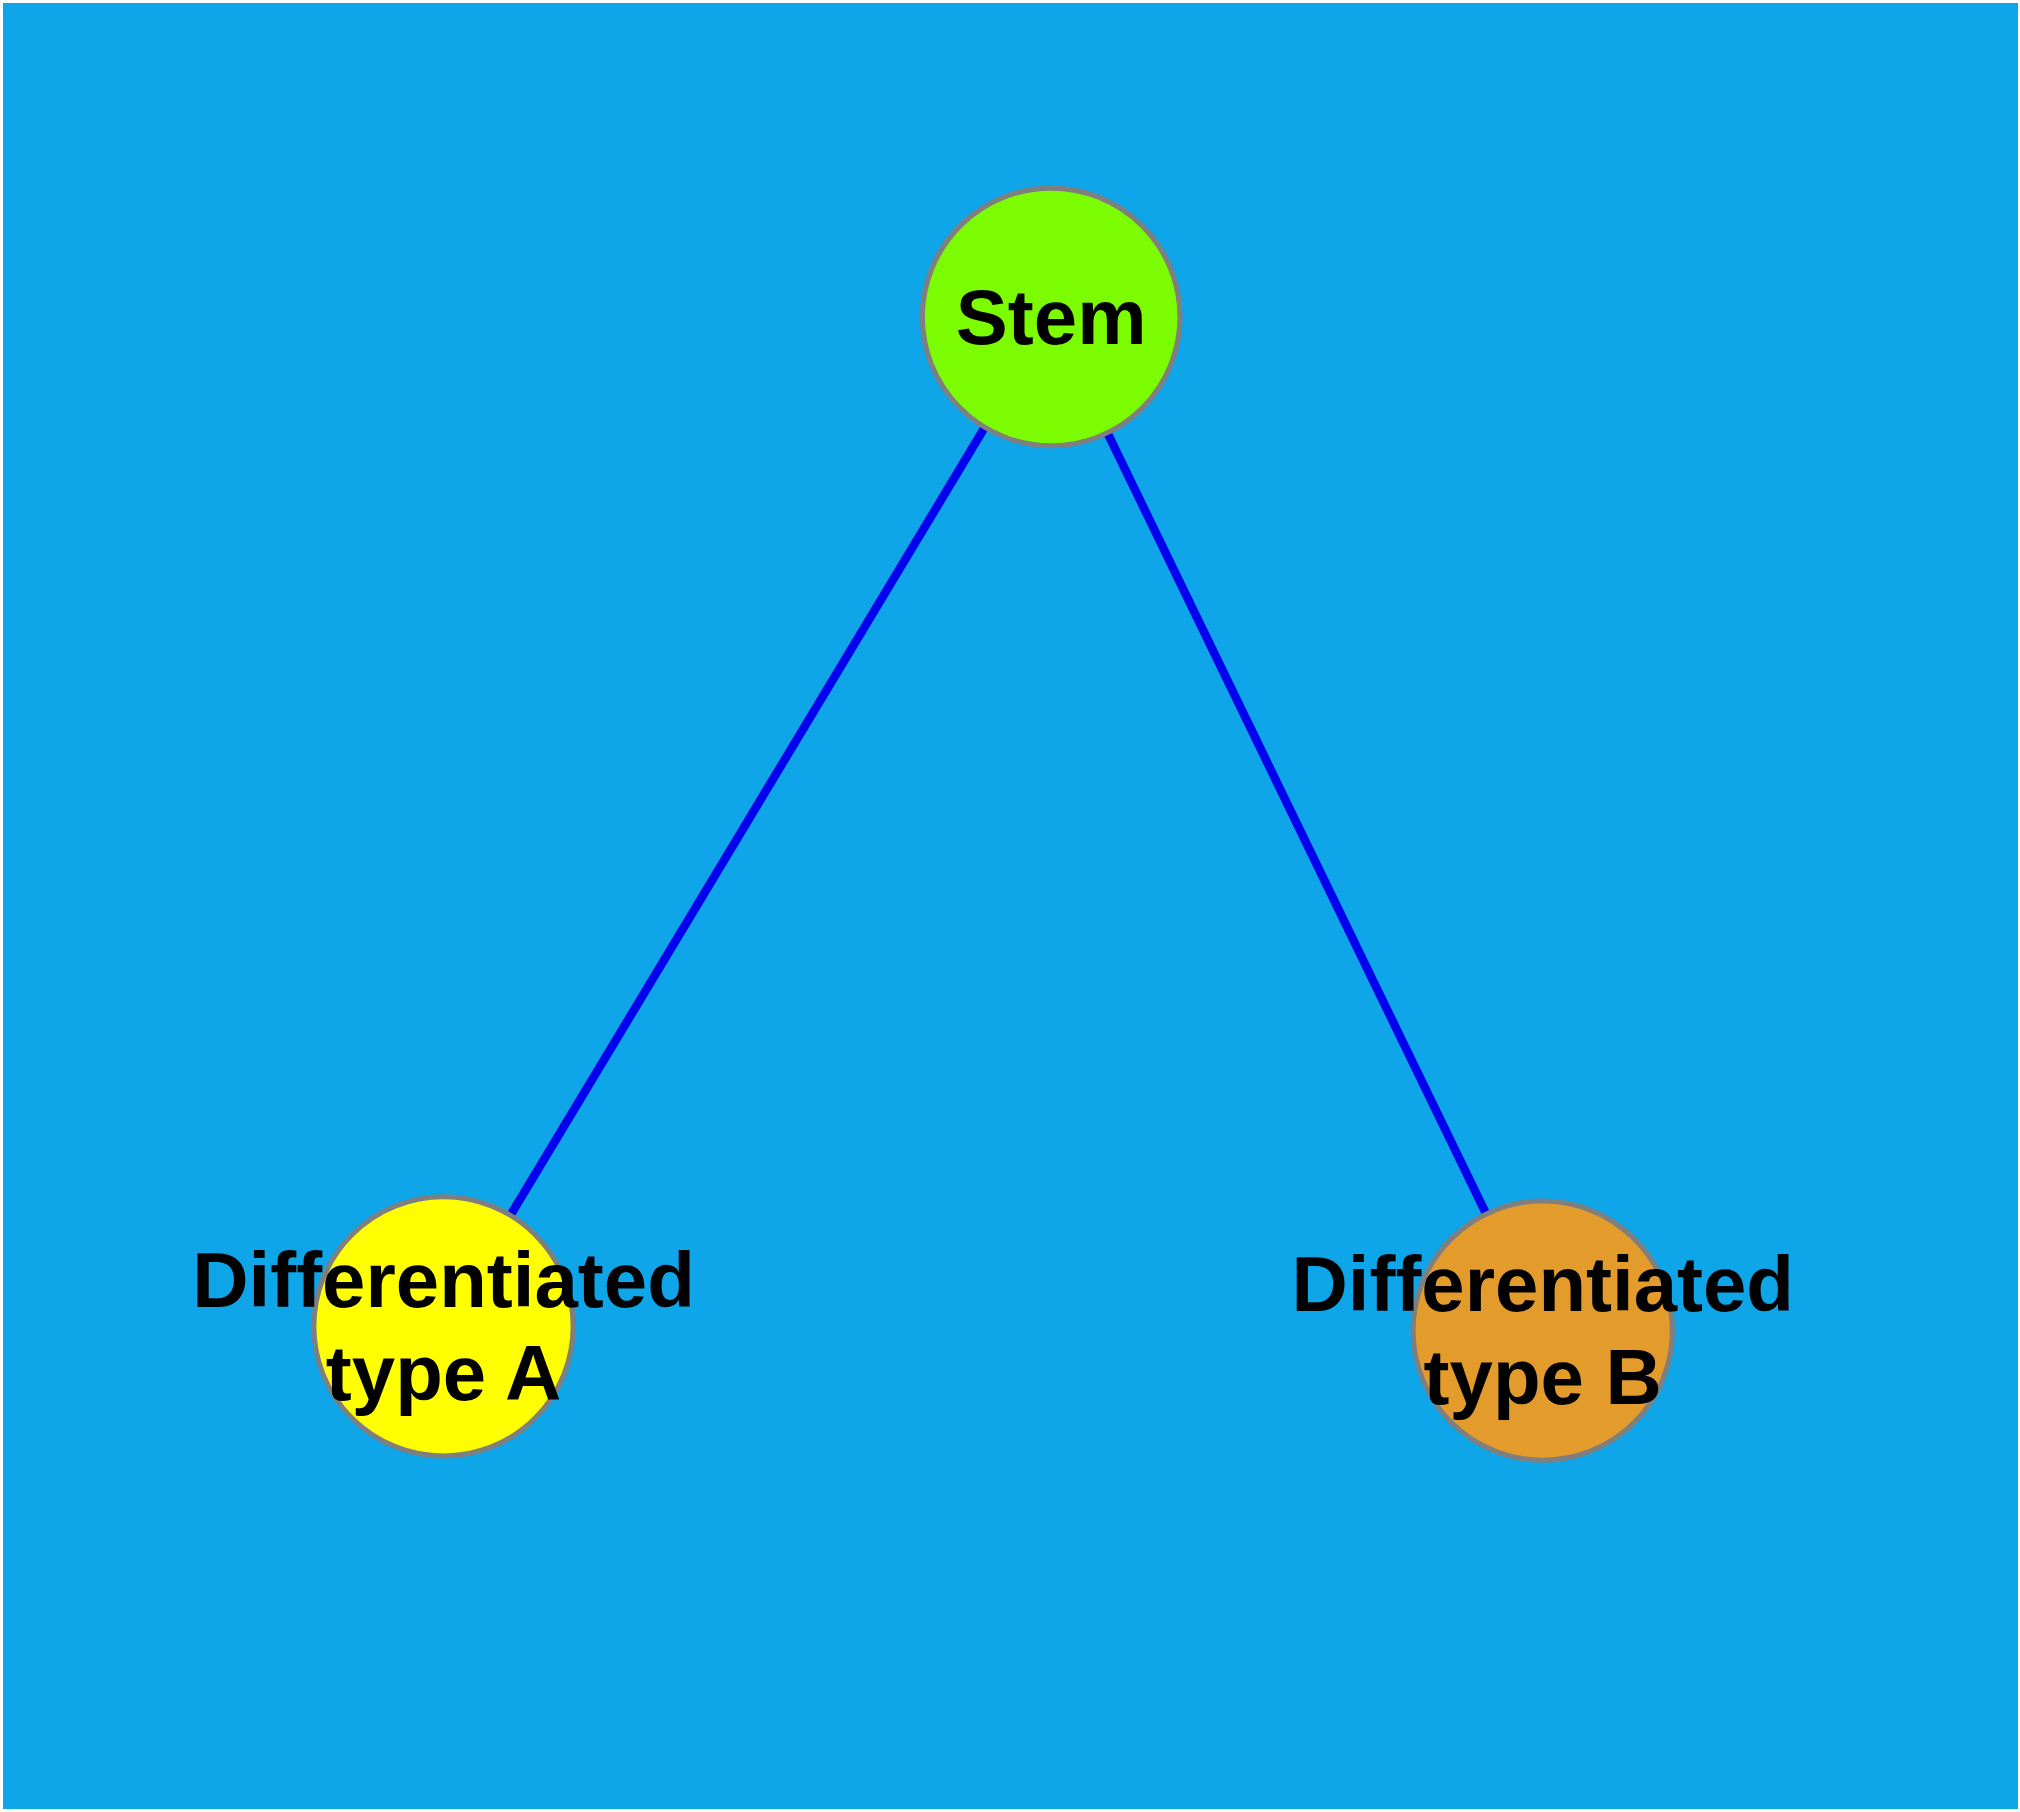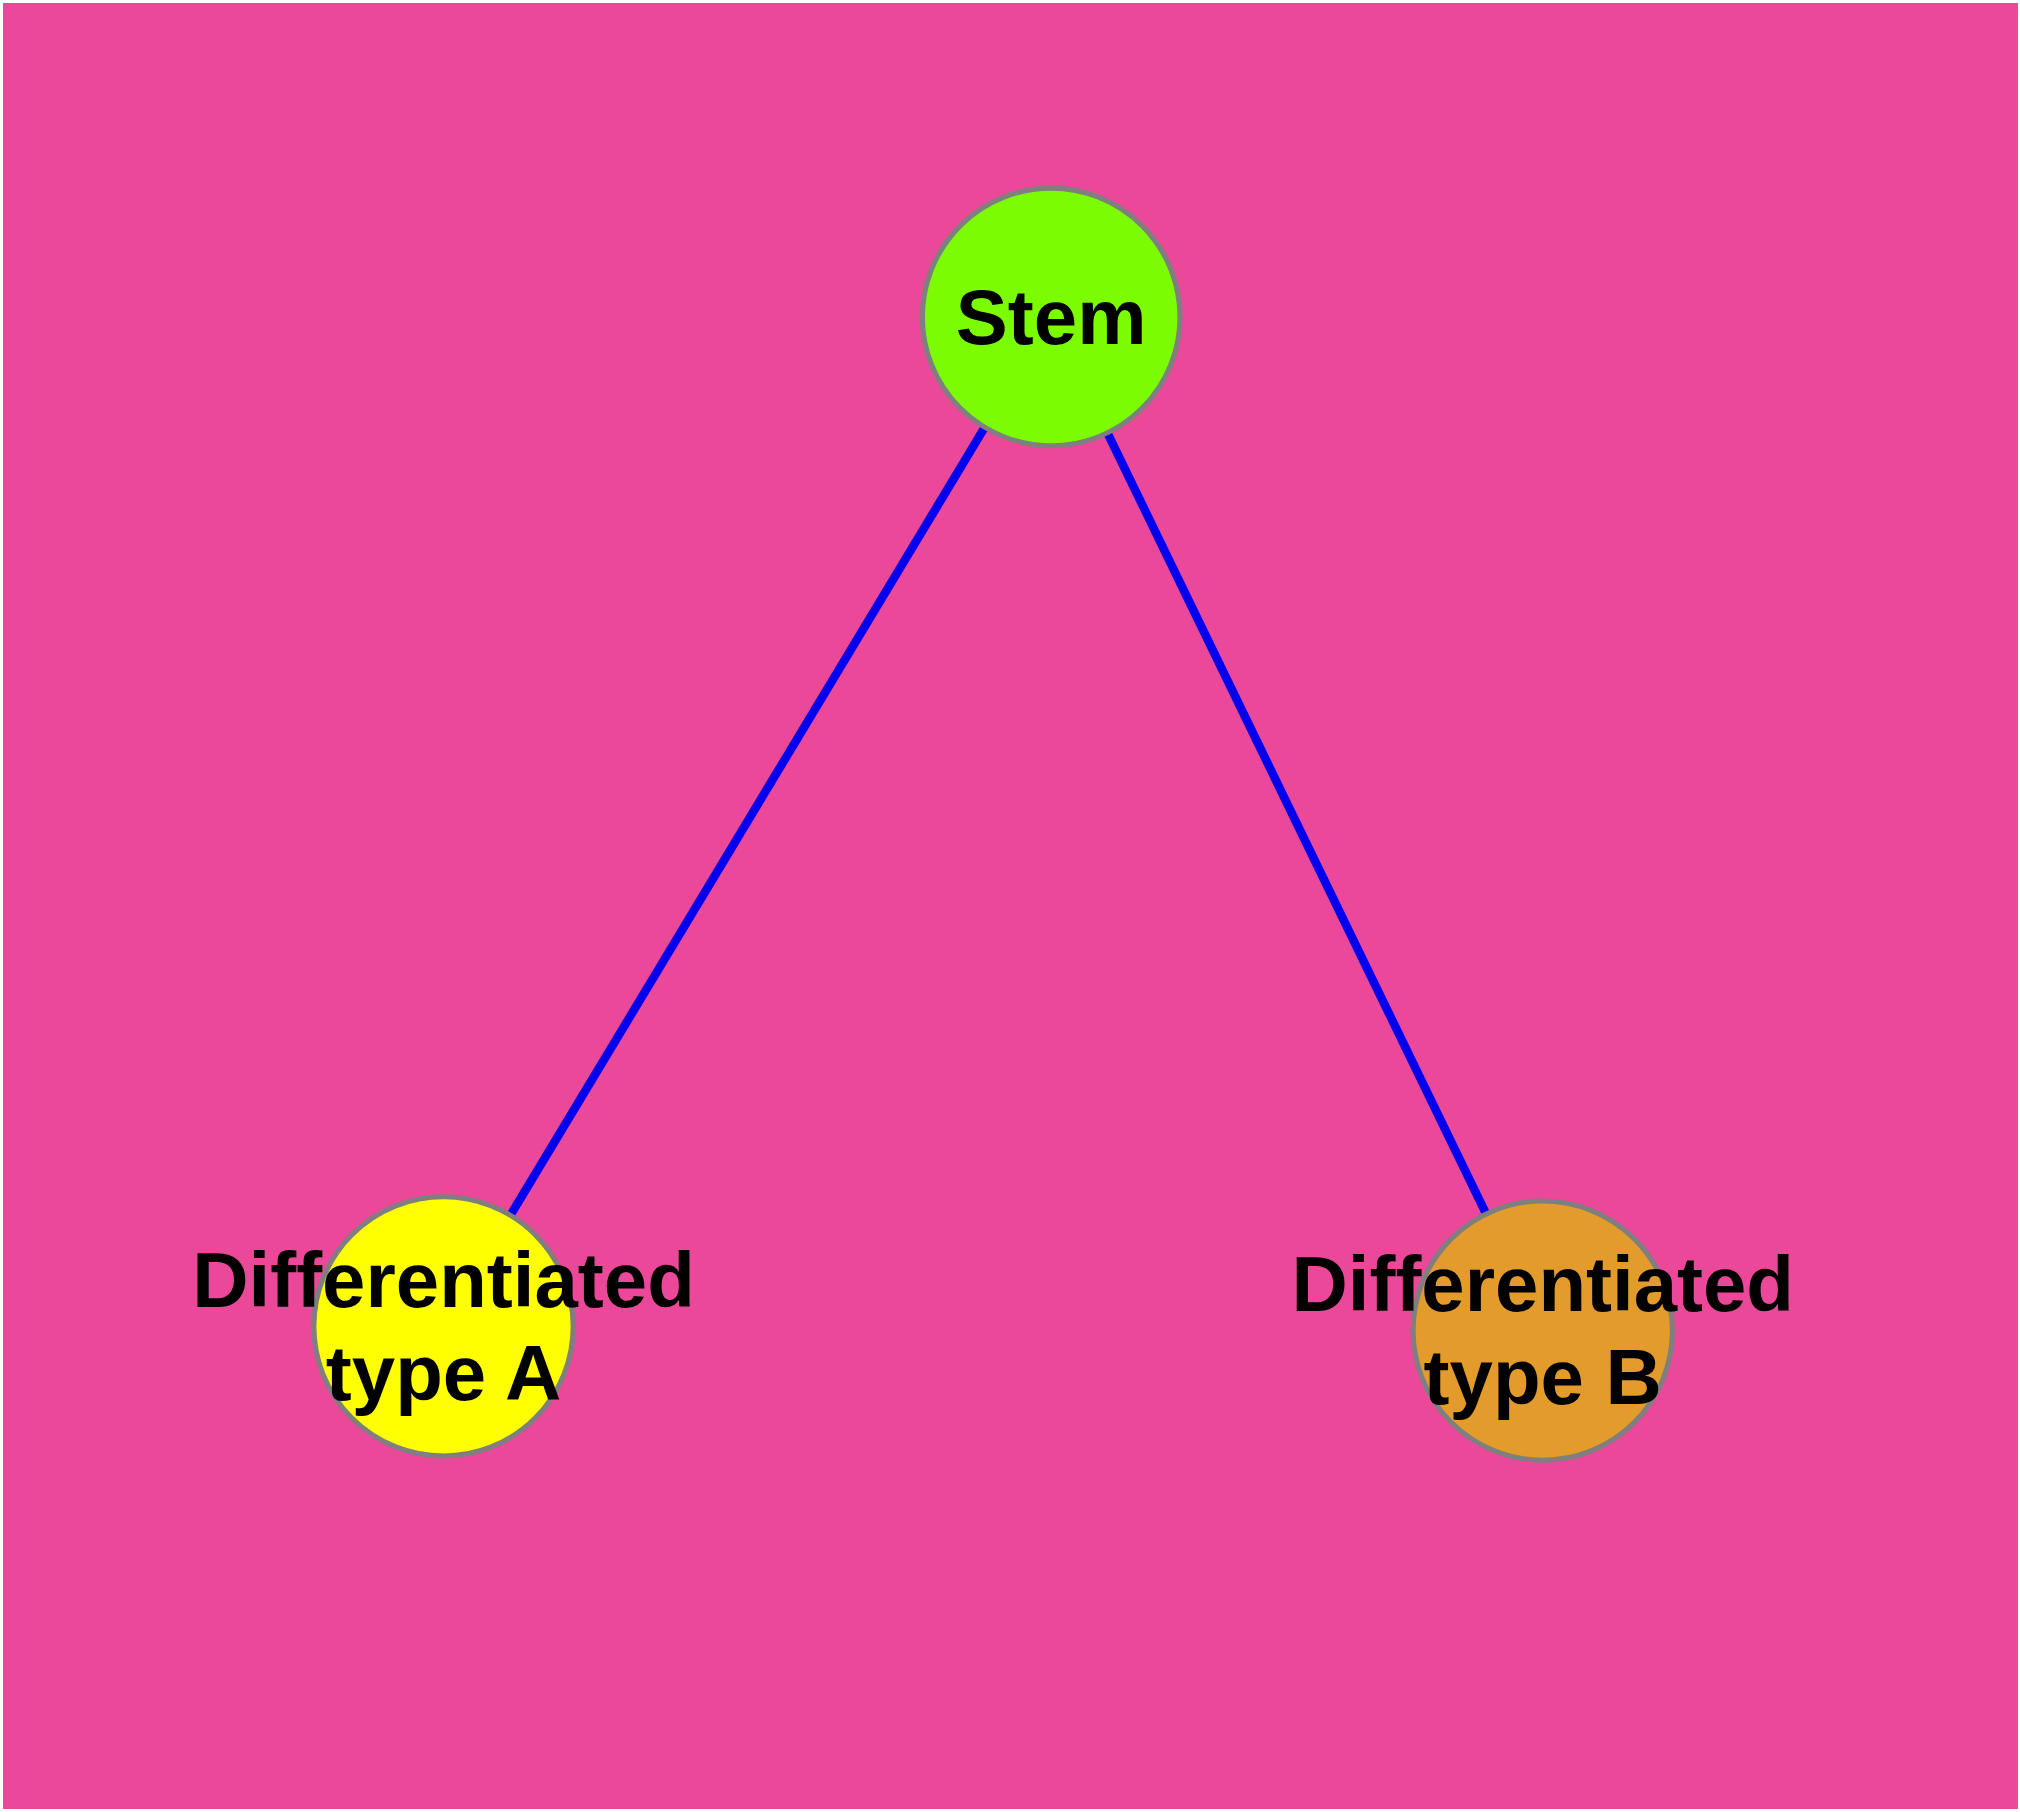--- a/index.html
+++ b/index.html
@@ -26,21 +26,21 @@
     display: block;
   }
   .node-label {
     font-family: "Liberation Sans", sans-serif;
     font-weight: bold;
   }
 </style>
 </head>
 <body style="background: rgb(255, 255, 255);">
 
-<div class="canvas" id="plot-canvas" style="background: #ec4899;">
+<div class="canvas" id="plot-canvas" style="background: #0ea5e9;">
   <svg id="graph-svg" viewBox="0 0 2384 2138" xmlns="http://www.w3.org/2000/svg">
       <line x1="1240" y1="374" x2="523" y2="1565" stroke="#0000ee" stroke-width="10"></line>
       <line x1="1240" y1="374" x2="1820" y2="1570" stroke="#0000ee" stroke-width="10"></line>
       <g>
         <circle cx="1240" cy="374" r="152" fill="#7cfc00" stroke="#7f7f7f" stroke-width="6"></circle>
         <text x="1240" y="374" text-anchor="middle" dominant-baseline="central" font-size="92" fill="#000000" class="node-label">Stem</text>
       </g>
       <g>
         <circle cx="523" cy="1565" r="153" fill="#ffff00" stroke="#7f7f7f" stroke-width="6"></circle>
         <text x="523" y="1510" text-anchor="middle" dominant-baseline="central" font-size="92" fill="#000000" class="node-label">Differentiated</text>

